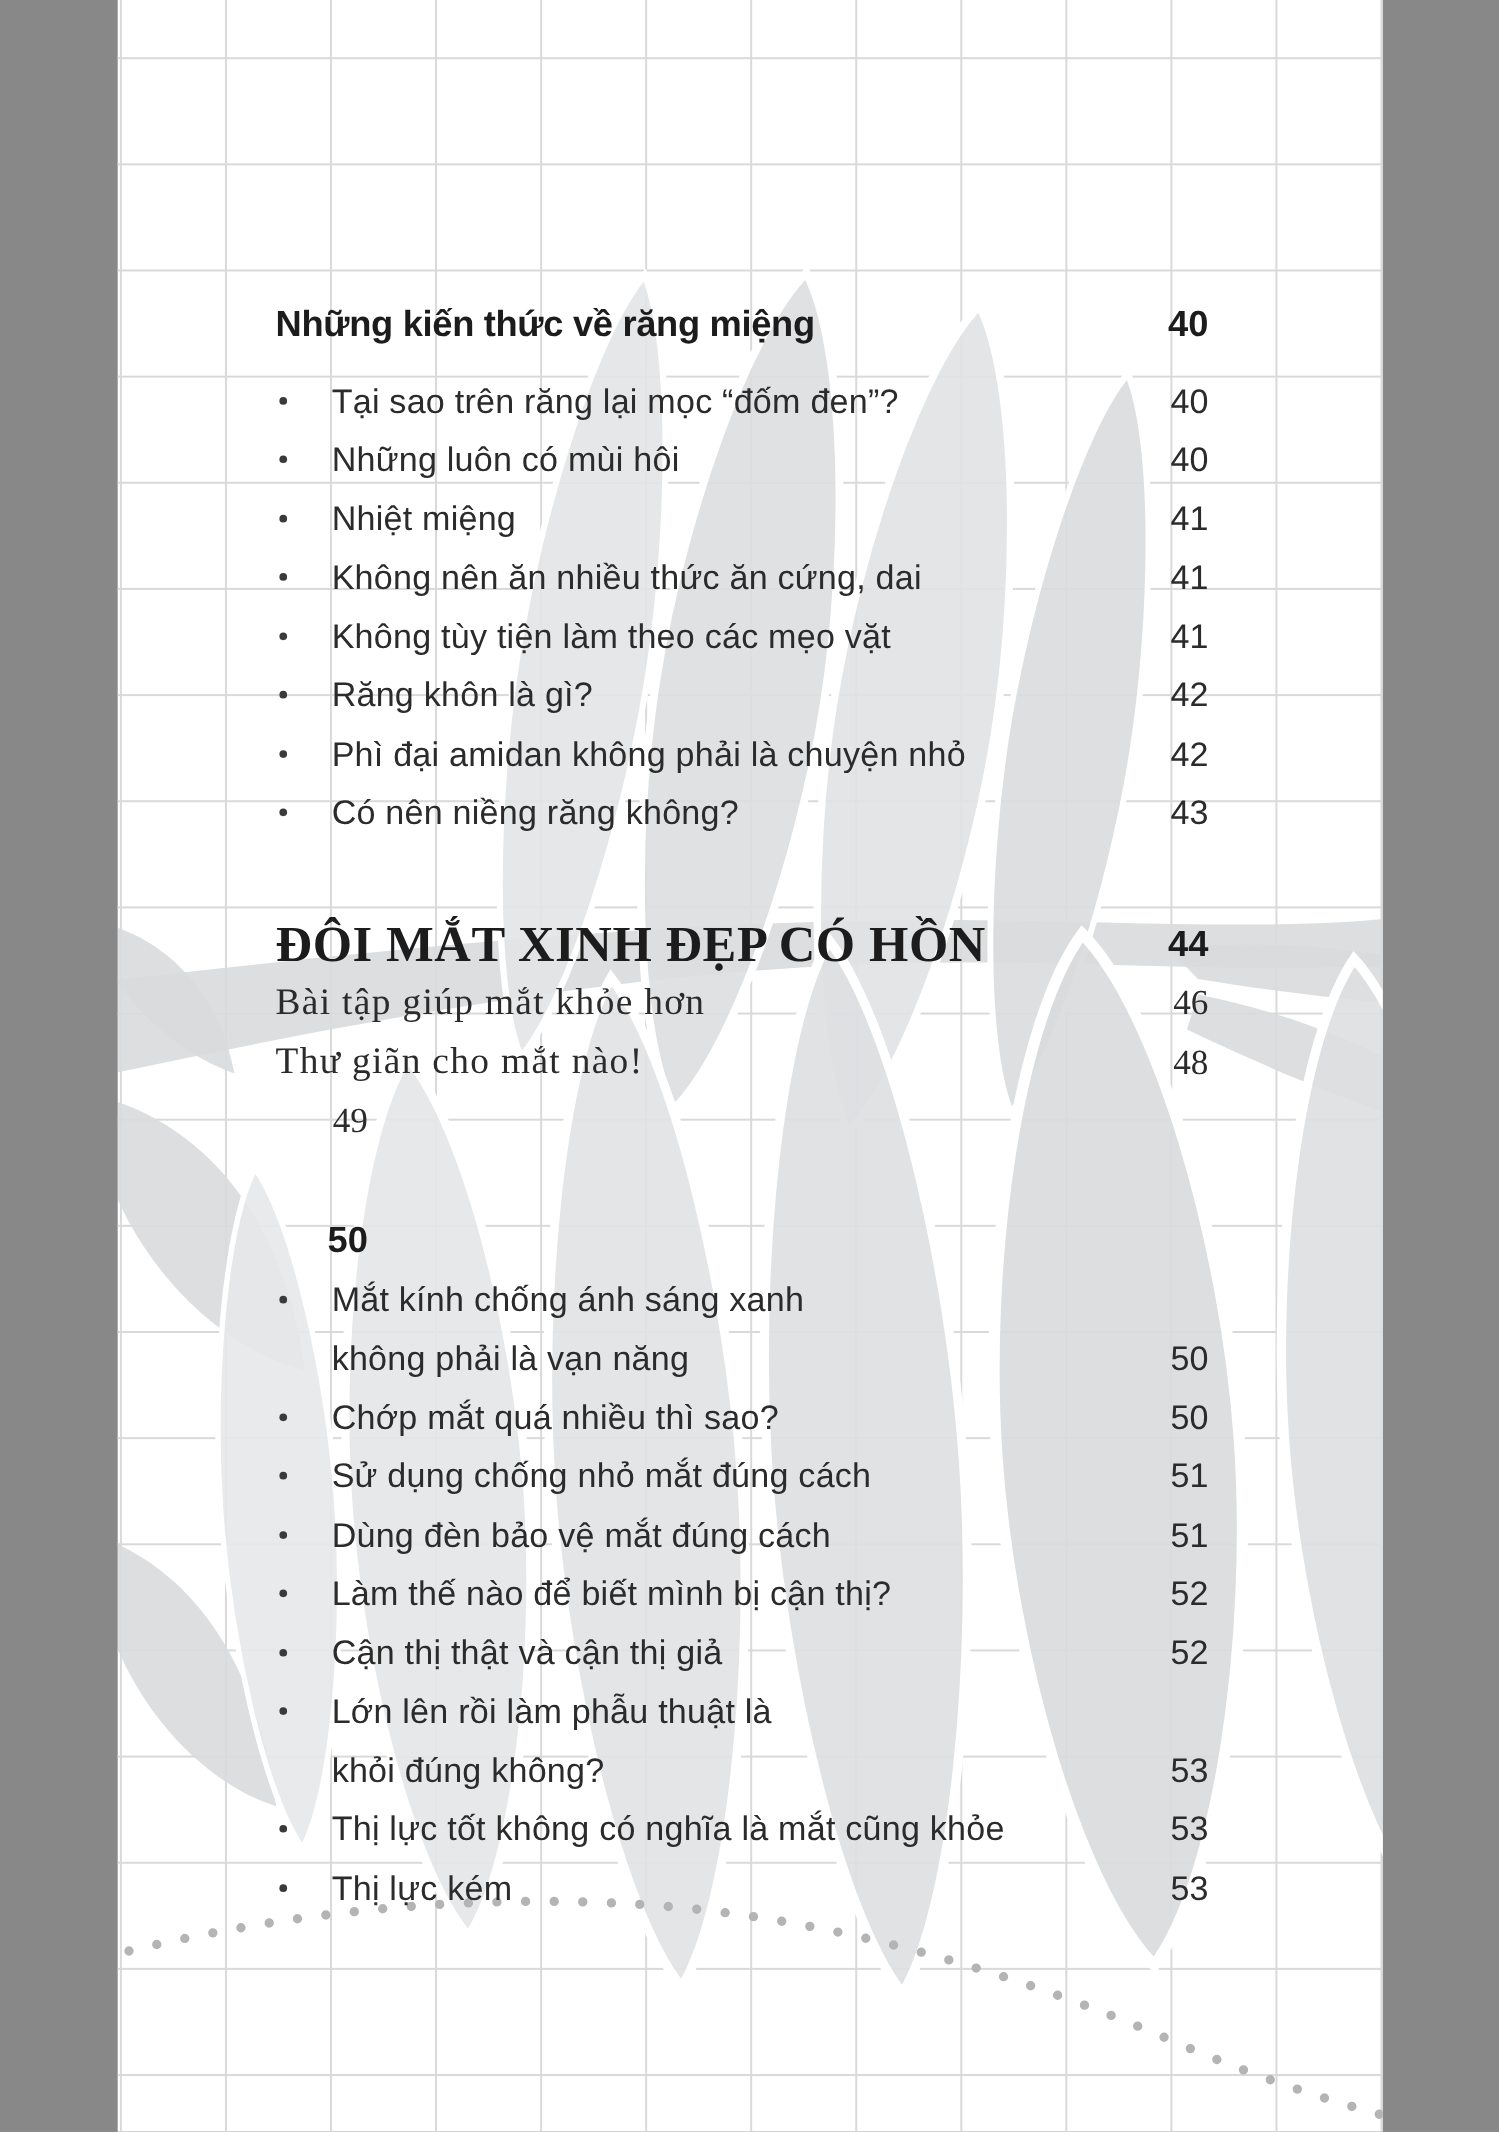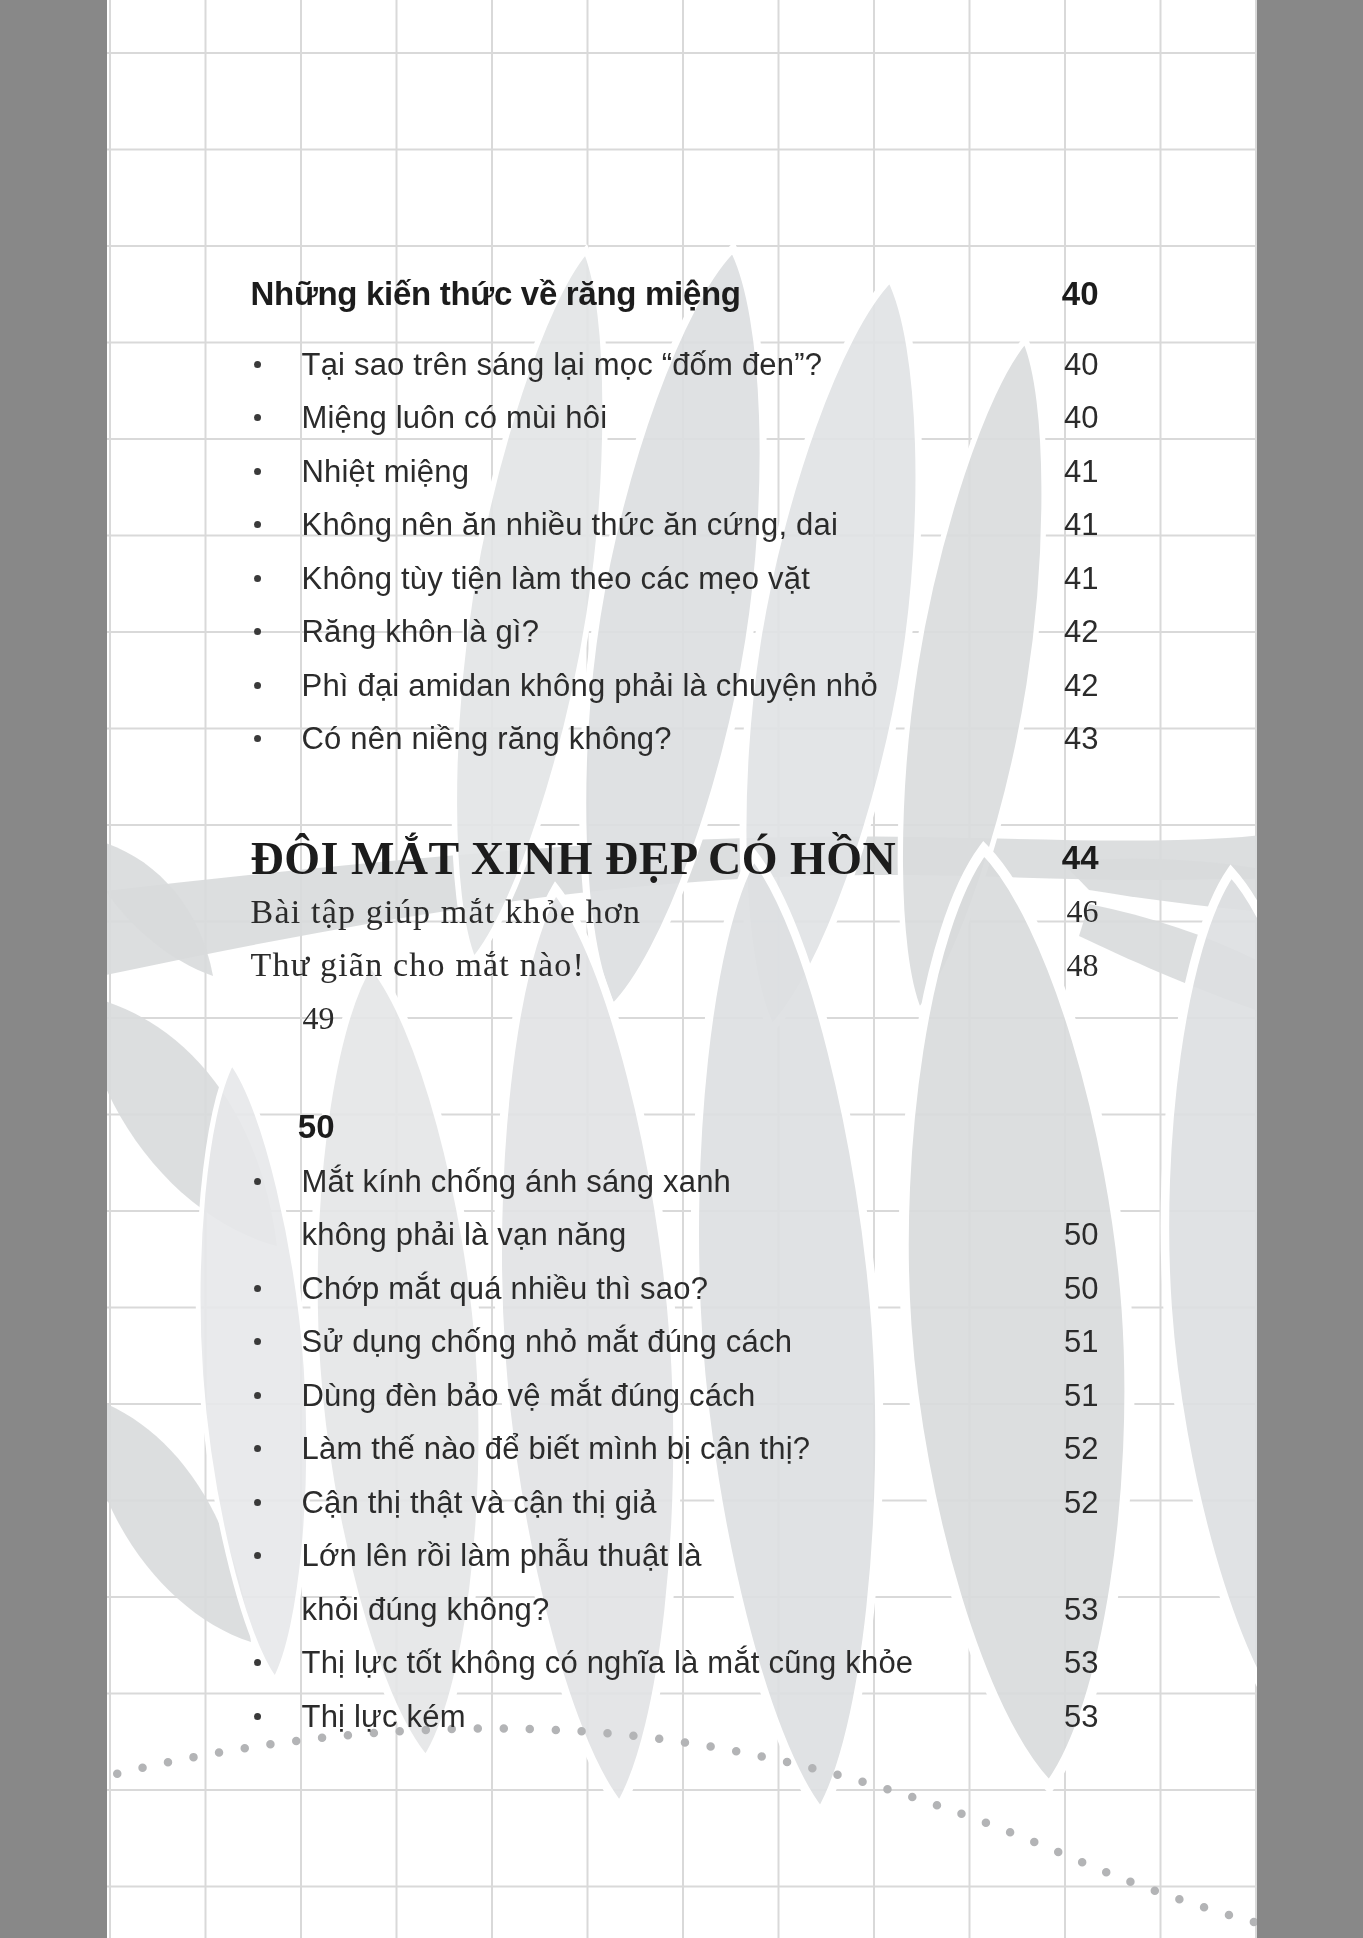--- a/index.html
+++ b/index.html
@@ -80,26 +80,26 @@
 
   <main class="toc">
       <section class="sec sec1">
     <div class="hrow">
       <span class="htitle">Những kiến thức về răng miệng</span>
       <span class="hpage">40</span>
     </div>
     <div class="rows">
           <div class="row">
     <span class="dot"></span>
-    <span class="txt">Tại sao trên sáng lại mọc “đốm đen”?</span>
+    <span class="txt">Tại sao trên răng lại mọc “đốm đen”?</span>
     <span class="pg">40</span>
   </div>
           <div class="row">
     <span class="dot"></span>
-    <span class="txt">Miệng luôn có mùi hôi</span>
+    <span class="txt">Những luôn có mùi hôi</span>
     <span class="pg">40</span>
   </div>
           <div class="row">
     <span class="dot"></span>
     <span class="txt">Nhiệt miệng</span>
     <span class="pg">41</span>
   </div>
           <div class="row">
     <span class="dot"></span>
     <span class="txt">Không nên ăn nhiều thức ăn cứng, dai</span>

